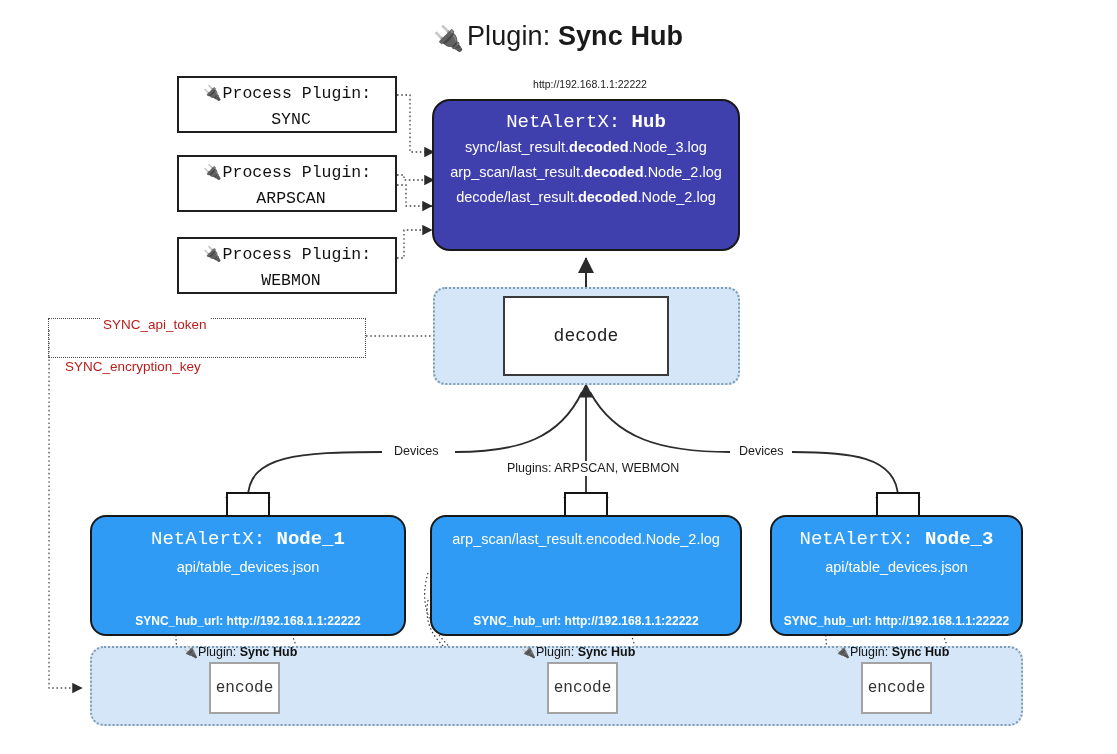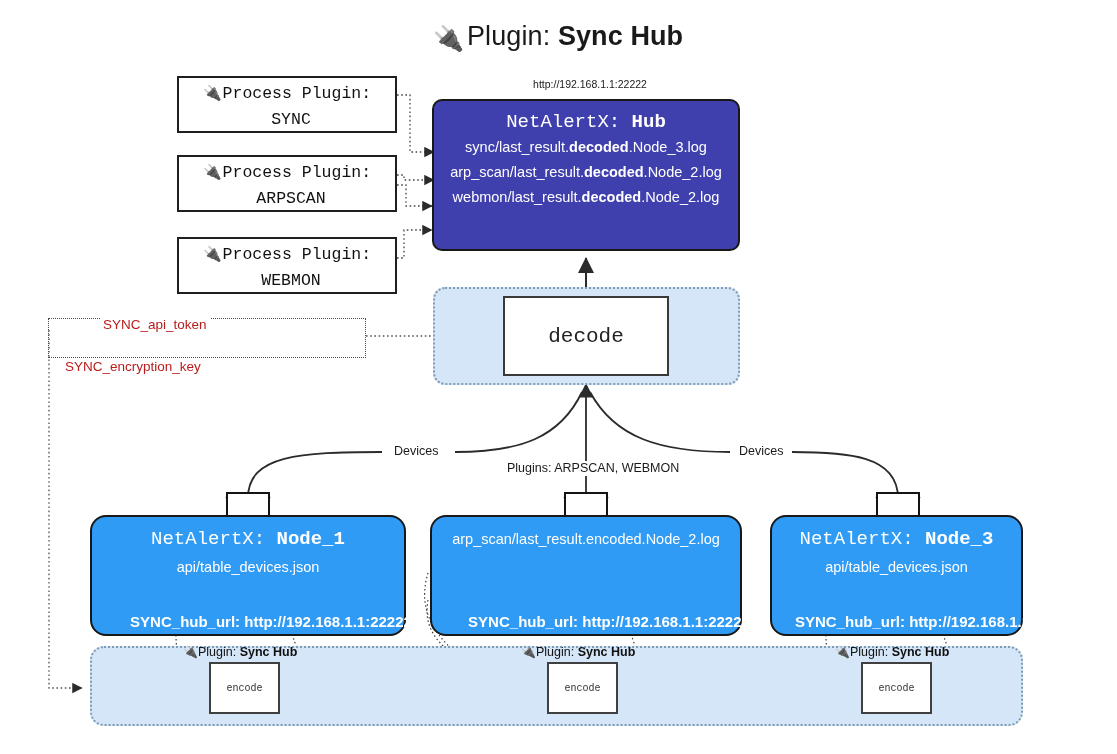--- a/index.html
+++ b/index.html
@@ -83,21 +83,21 @@
   }
   .hub {
     position: absolute;
     left: 432px;
     top: 99px;
     width: 308px;
     height: 152px;
     box-sizing: border-box;
     background: #3f3fad;
     border: 2px solid #181818;
-    border-radius: 10px;
+    border-radius: 18px;
     padding: 8px 4px 4px 4px;
   }
   .hub-title {
     text-align: center;
     color: #ffffff;
     font-family: "Liberation Mono", "DejaVu Sans Mono", monospace;
     font-size: 19px;
     line-height: 26px;
     white-space: nowrap;
   }
@@ -126,21 +126,21 @@
   .decode-box {
     position: absolute;
     left: 503px;
     top: 296px;
     width: 166px;
     height: 80px;
     box-sizing: border-box;
     background: #ffffff;
     border: 2px solid #3a3a3a;
     font-family: "Liberation Mono", "DejaVu Sans Mono", monospace;
-    font-size: 21px;
+    font-size: 18px;
     color: #222;
     display: flex;
     align-items: center;
     justify-content: center;
   }
 
   
   .secrets-box {
     position: absolute;
     left: 48px;
@@ -187,25 +187,24 @@
     line-height: 28px;
     white-space: nowrap;
   }
   .node-foot {
     position: absolute;
     left: 0;
     bottom: 6px;
     width: 100%;
     text-align: center;
     color: #ffffff;
-    font-size: 15px;
+    font-size: 12px;
     line-height: 13px;
     font-weight: 700;
     white-space: nowrap;
-    margin-left: 23px;
   }
 
   
   .envelope {
     position: absolute;
     width: 44px;
     height: 33px;
     box-sizing: border-box;
     background: #ffffff;
     border: 2px solid #141414;
@@ -231,23 +230,23 @@
     color: #111;
   }
   .encode-cap .plug { font-size: 12px; }
   .encode-cap .b { font-weight: 700; }
   .encode-box {
     position: absolute;
     width: 71px;
     height: 52px;
     box-sizing: border-box;
     background: #ffffff;
-    border: 2px solid #404040;
+    border: 2px solid #a3a3a3;
     font-family: "Liberation Mono", "DejaVu Sans Mono", monospace;
-    font-size: 10px;
+    font-size: 16px;
     color: #333;
     display: flex;
     align-items: center;
     justify-content: center;
   }
 
   
   .edge-label {
     position: absolute;
     background: #ffffff;
@@ -341,21 +340,21 @@
   </div>
 
   <div class="hub-url">http://192.168.1.1:22222</div>
   <div class="hub">
     <div class="hub-title">
       <span>NetAlertX:</span>
       <span class="b">Hub</span>
     </div>
     <div class="hub-line"><span>sync/last_result.</span><span class="b">decoded</span><span>.Node_3.log</span></div>
     <div class="hub-line"><span>arp_scan/last_result.</span><span class="b">decoded</span><span>.Node_2.log</span></div>
-    <div class="hub-line"><span>webmon/last_result.</span><span class="b">decoded</span><span>.Node_2.log</span></div>
+    <div class="hub-line"><span>decode/last_result.</span><span class="b">decoded</span><span>.Node_2.log</span></div>
   </div>
 
   <div class="decode-zone"></div>
   <div class="decode-box">decode</div>
 
   <div class="secrets-box"></div>
   <div class="secret-label" style="left:100px; top:317px;">SYNC_api_token</div>
   <div class="secret-label" style="left:62px; top:359px;">SYNC_encryption_key</div>
 
   <div class="edge-label" style="left:391px; top:444px;">Devices</div>

